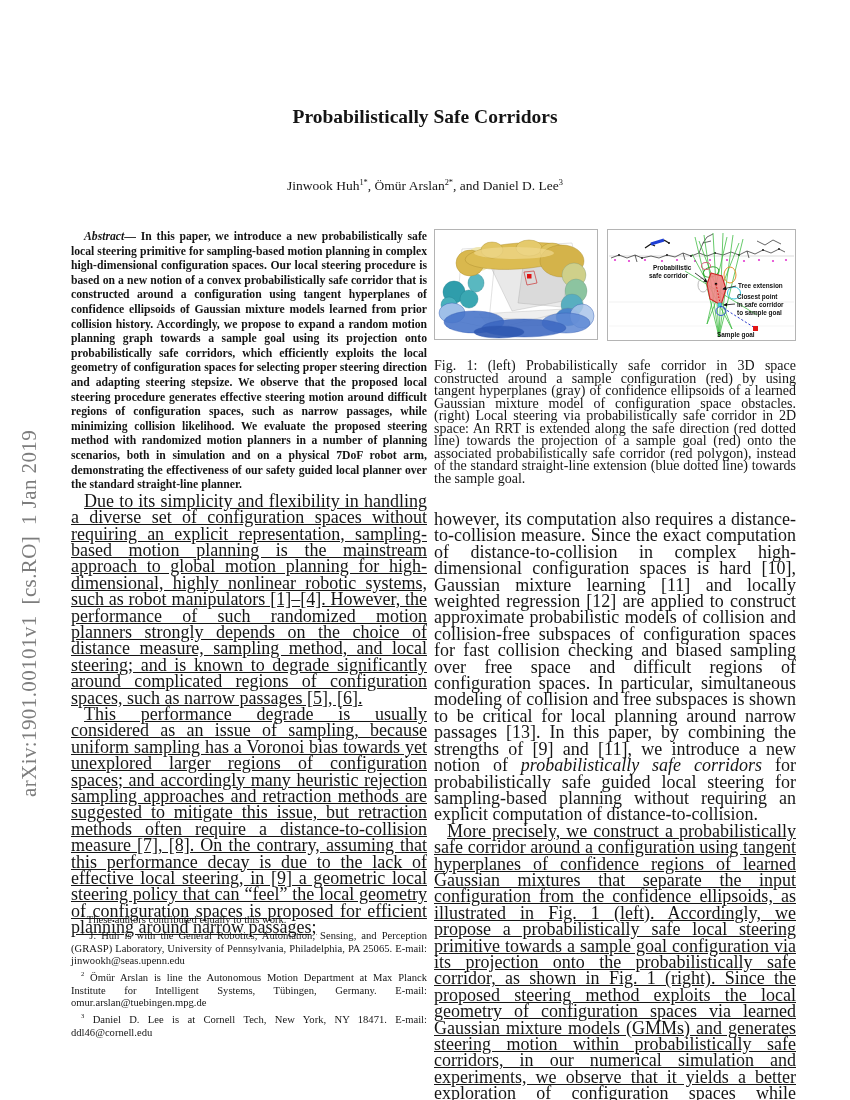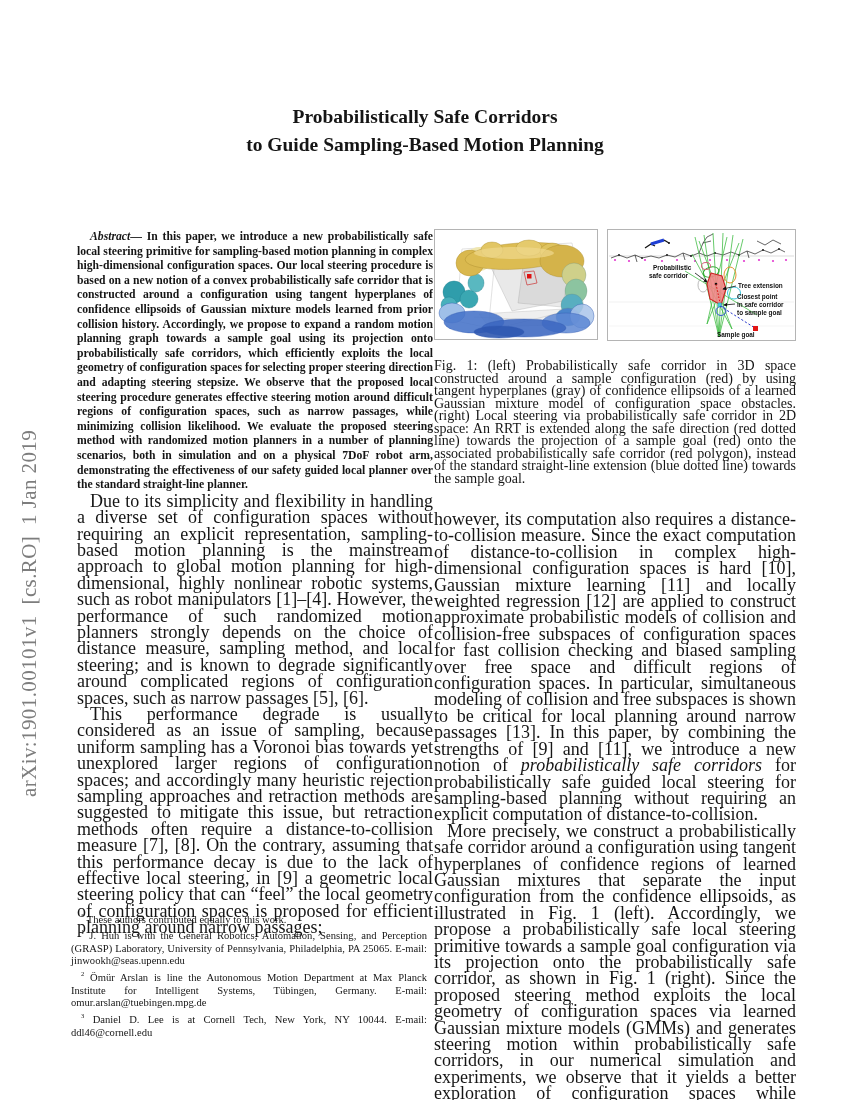--- a/index.html
+++ b/index.html
@@ -20,32 +20,32 @@
   .title {
     position:absolute; top:103px; left:0; width:100%;
     text-align:center; font-size:19.5px; font-weight:bold; line-height:28px;
   }
   .authors {
     position:absolute; top:177px; left:0; width:100%;
     text-align:center; font-size:13.5px;
   }
   sup { font-size:.62em; }
   
-  .col1 { position:absolute; left:77px;  top:230px; width:356px; }
+  .col1 { position:absolute; left:71px;  top:230px; width:356px; }
   .col2 { position:absolute; left:434px; top:229px; width:362px; }
   p { margin:0; text-align:justify; }
   .abstract { font-size:11.7px; line-height:14.6px; font-weight:bold; text-indent:13px; }
   .ab-label { font-style:italic; }
   .sec-heading {
     text-align:center; font-size:12.6px; font-weight:normal;
     margin:12px 0 8px 0;
   }
   .sc { font-variant:small-caps; letter-spacing:.5px; }
   .body-p { font-size:18px; line-height:16.4px; }
-  .indent { text-indent:13px; }
+  .indent { text-indent:13px;text-decoration:underline; }
   .it { font-style:italic; }
   
   .footnotes {
     position:absolute; left:71px; top:910px; width:356px;
     font-size:10.6px; line-height:12.8px;
   }
   .footnotes p { text-indent:10px; margin:0; }
   
   .figure-row { display:flex; gap:9px; align-items:flex-start; }
   .figure-row svg { display:block; background:#fff; }
@@ -57,37 +57,39 @@
 </style>
 </head>
 <body>
 
 <div class="page">
 
   <div class="banner">arXiv:1901.00101v1 [cs.RO] 1 Jan 2019</div>
 
   <div class="title">
     <div>Probabilistically Safe Corridors</div>
-    <div>to Guide Sampling-Based Motion Planning</div>
-  </div>
-
+  </div>
+
+  <div class="authors">
+    <span><span>Jinwook Huh</span><sup>1*</sup><span>, </span></span><span><span>Ömür Arslan</span><sup>2*</sup><span>, and </span></span><span><span>Daniel D. Lee</span><sup>3</sup><span></span></span>
+  </div>
 
   <div class="col1">
     <p class="abstract"><span class="ab-label">Abstract</span><b>— </b><span>In this paper, we introduce a new probabilistically safe local steering primitive for sampling-based motion planning in complex high-dimensional configuration spaces. Our local steering procedure is based on a new notion of a convex probabilistically safe corridor that is constructed around a configuration using tangent hyperplanes of confidence ellipsoids of Gaussian mixture models learned from prior collision history. Accordingly, we propose to expand a random motion planning graph towards a sample goal using its projection onto probabilistically safe corridors, which efficiently exploits the local geometry of configuration spaces for selecting proper steering direction and adapting steering stepsize. We observe that the proposed local steering procedure generates effective steering motion around difficult regions of configuration spaces, such as narrow passages, while minimizing collision likelihood. We evaluate the proposed steering method with randomized motion planners in a number of planning scenarios, both in simulation and on a physical 7DoF robot arm, demonstrating the effectiveness of our safety guided local planner over the standard straight-line planner.</span></p>
 
 
     <p class="body-p indent">Due to its simplicity and flexibility in handling a diverse set of configuration spaces without requiring an explicit representation, sampling-based motion planning is the mainstream approach to global motion planning for high-dimensional, highly nonlinear robotic systems, such as robot manipulators [1]–[4]. However, the performance of such randomized motion planners strongly depends on the choice of distance measure, sampling method, and local steering; and is known to degrade significantly around complicated regions of configuration spaces, such as narrow passages  [5], [6].</p>
     <p class="body-p indent">This performance degrade is usually considered as an issue of sampling, because uniform sampling has a Voronoi bias towards yet unexplored larger regions of configuration spaces; and accordingly many heuristic rejection sampling approaches and retraction methods are suggested to mitigate this issue, but retraction methods often require a distance-to-collision measure [7], [8]. On the contrary, assuming that this performance decay is due to the lack of effective local steering, in [9] a geometric local steering policy that can “feel” the local geometry of configuration spaces is proposed for efficient planning around narrow passages;</p>
   </div>
 
   <div class="footnotes">
     <p><sup>*</sup><span> These authors contributed equally to this work.</span></p>
     <p><sup>1</sup><span> J. Huh is with the General Robotics, Automation, Sensing, and Perception (GRASP) Laboratory, University of Pennsylvania, Philadelphia, PA 25065. E-mail: jinwookh@seas.upenn.edu</span></p>
     <p><sup>2</sup><span> Ömür Arslan is line the Autonomous Motion Department at Max Planck Institute for Intelligent Systems, Tübingen, Germany. E-mail: omur.arslan@tuebingen.mpg.de</span></p>
-    <p><sup>3</sup><span> Daniel  D. Lee is at Cornell Tech, New York, NY 10044. E-mail: ddl46@cornell.edu</span></p>
+    <p><sup>3</sup><span> Daniel  D. Lee is at Cornell Tech, New York, NY 18471. E-mail: ddl46@cornell.edu</span></p>
   </div>
 
   <div class="col2">
 
     <div class="figure-row">
 
       <svg width="164" height="111" viewBox="0 0 164 111">
         <rect x="0.5" y="0.5" width="163" height="110" fill="#ffffff" stroke="#b4b4b4" stroke-width="1"></rect>
         <g stroke="#cfcfcf" stroke-width="0.6" fill="none">
           <polyline points="28,20 22,92"></polyline>

